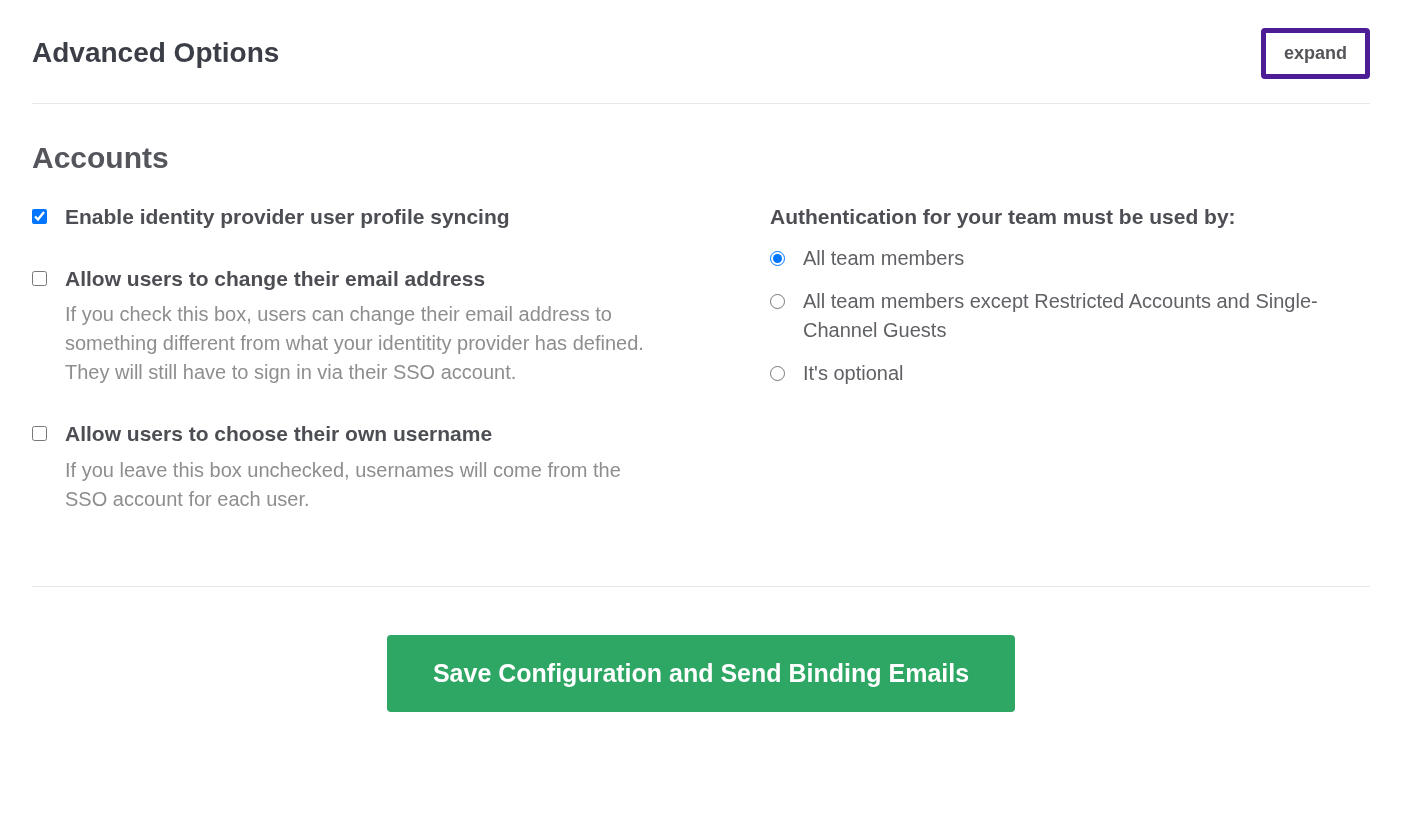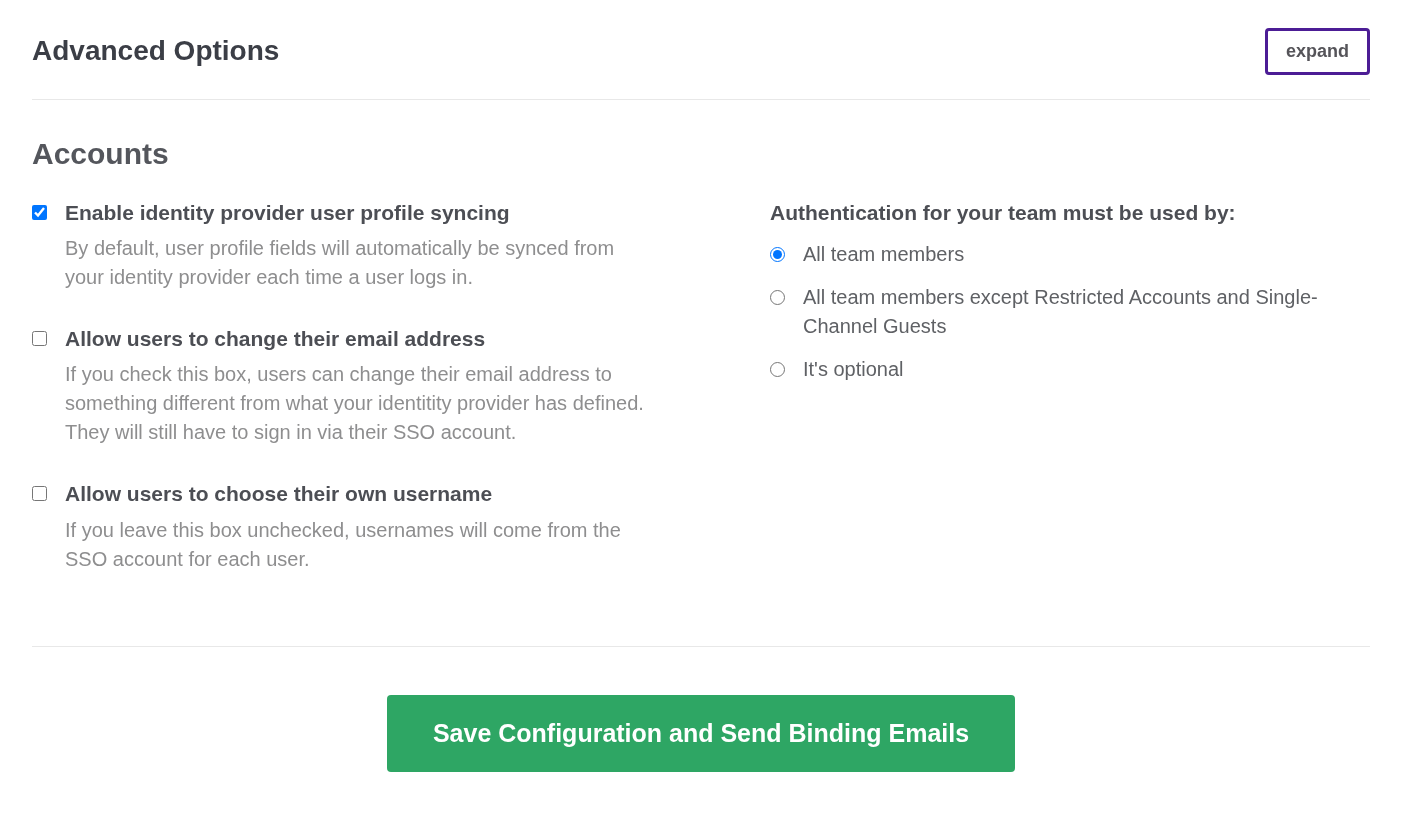--- a/index.html
+++ b/index.html
@@ -20,21 +20,21 @@
     margin-bottom: 24px;
   }
   .section-title {
     font-size: 28px;
     font-weight: 700;
     color: #3b3e46;
     margin: 0;
   }
   .expand-btn {
     background: #ffffff;
-    border: 3px solid #4c1d95;
+    border: 5px solid #4c1d95;
     border-radius: 4px;
     padding: 10px 18px;
     font-size: 18px;
     font-weight: 700;
     color: #555459;
     cursor: pointer;
   }
   hr.divider {
     border: none;
     border-top: 1px solid #e8e8e8;
@@ -130,21 +130,20 @@
 
 <h2 class="settings-heading">Accounts</h2>
 
 <div class="columns">
   <div class="col-left">
 
     <div class="checkbox-row">
       <input type="checkbox" class="cb" checked="" style="">
       <div>
         <div class="check-label">Enable identity provider user profile syncing</div>
-        <div class="check-desc">By default, user profile fields will automatically be synced from your identity provider each time a user logs in.</div>
       </div>
     </div>
 
     <div class="checkbox-row">
       <input type="checkbox" class="cb" style="">
       <div>
         <div class="check-label">Allow users to change their email address</div>
         <div class="check-desc">If you check this box, users can change their email address to something different from what your identitity provider has defined. They will still have to sign in via their SSO account.</div>
       </div>
     </div>

